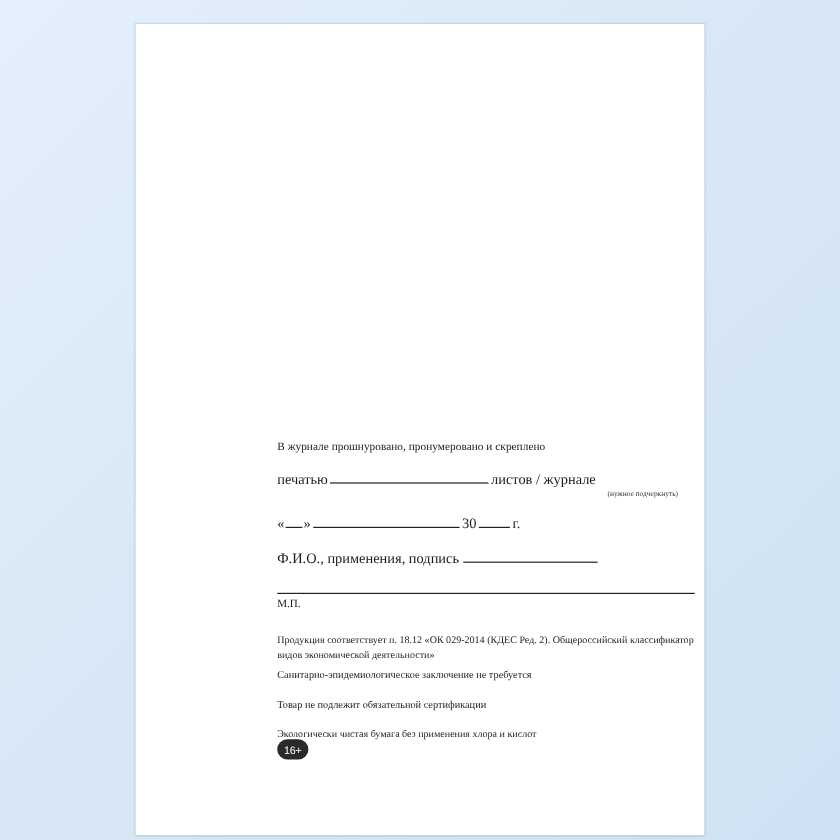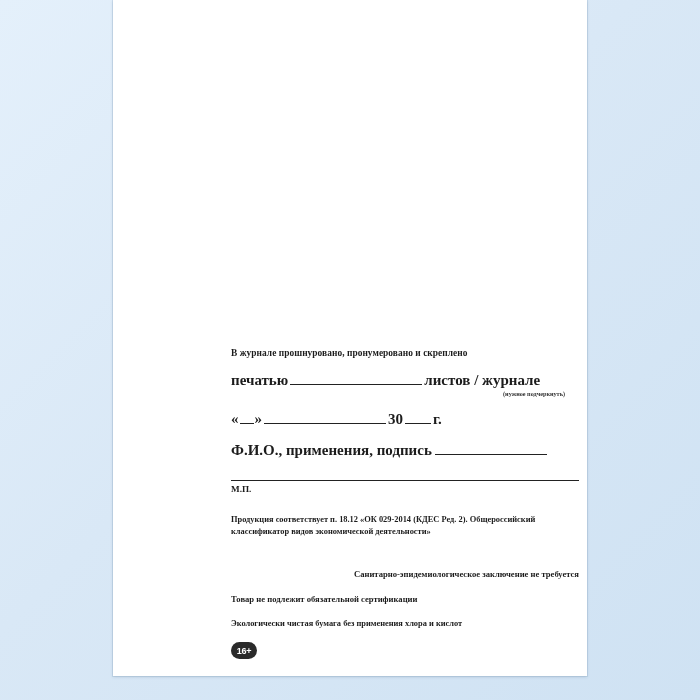--- a/index.html
+++ b/index.html
@@ -13,43 +13,42 @@
   }
   .stage {
     position: relative;
     width: 700px;
     height: 700px;
     background: linear-gradient(135deg, #e4f0fb 0%, #d9e8f6 45%, #cfe2f3 100%);
   }
   .page {
     position: absolute;
     left: 113px;
-    top: 0;
+    top: 20px;
     width: 474px;
     height: 676px;
     background: #ffffff;
     box-shadow: 0 1px 3px rgba(40,70,110,0.18), 0 0 0 1px rgba(160,185,210,0.35);
-    font-weight: bold;
   }
   .content {
     position: absolute;
     left: 118px;
     top: 348px;
     width: 348px;
   }
   .line1 {
     font-size: 9.4px;
     color: #1c1c1c;
     letter-spacing: 0.05px;
     white-space: nowrap;
   }
   .row {
     display: flex;
     align-items: baseline;
-    font-size: 15px;
+    font-size: 12px;
     color: #1c1c1c;
     margin-top: 14px;
     white-space: nowrap;
   }
   .rule {
     flex: 0 0 auto;
     border-bottom: 1px solid #222;
     height: 9px;
   }
   .r-print { width: 132px; margin: 0 2px; }
@@ -78,27 +77,26 @@
     margin-top: 3px;
     padding-right: 22px;
   }
   .para {
     font-size: 8.4px;
     color: #1c1c1c;
     line-height: 1.38;
     margin-top: 20px;
   }
   .para.it { font-style: italic; }
-  .para2 { font-size: 8.6px; color: #1c1c1c; margin-top: 32px; text-align: right; }
+  .para2 { font-size: 8.6px; color: #1c1c1c; margin-top: 6px; }
   .para3 { font-size: 8.6px; color: #1c1c1c; margin-top: 15px; }
   .para4 { font-size: 8.4px; color: #1c1c1c; margin-top: 15px; }
   .agebox {
     display: flex;
     align-items: center;
-    margin-top: 14px;
   }
   .badge {
     flex: 0 0 auto;
     width: 26px;
     height: 17px;
     border-radius: 9px;
     background: #2a2a2a;
     color: #fff;
     font-size: 9px;
     font-family: "Liberation Sans", sans-serif;

